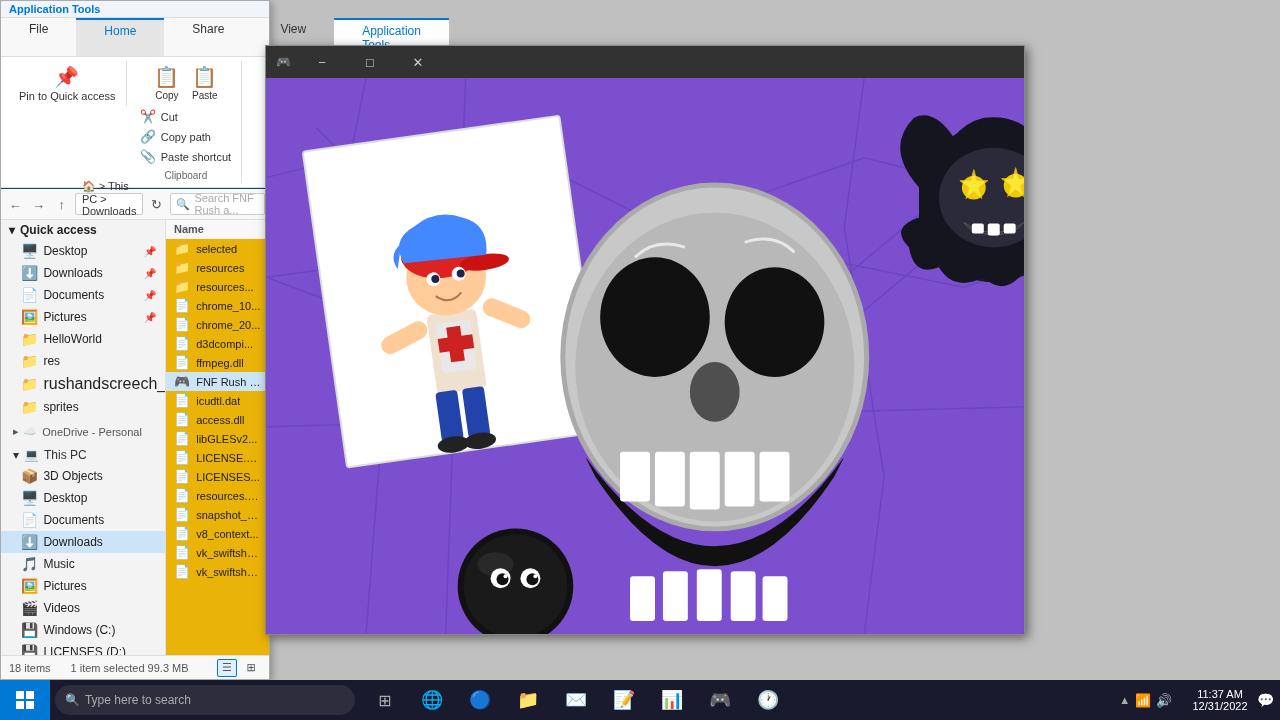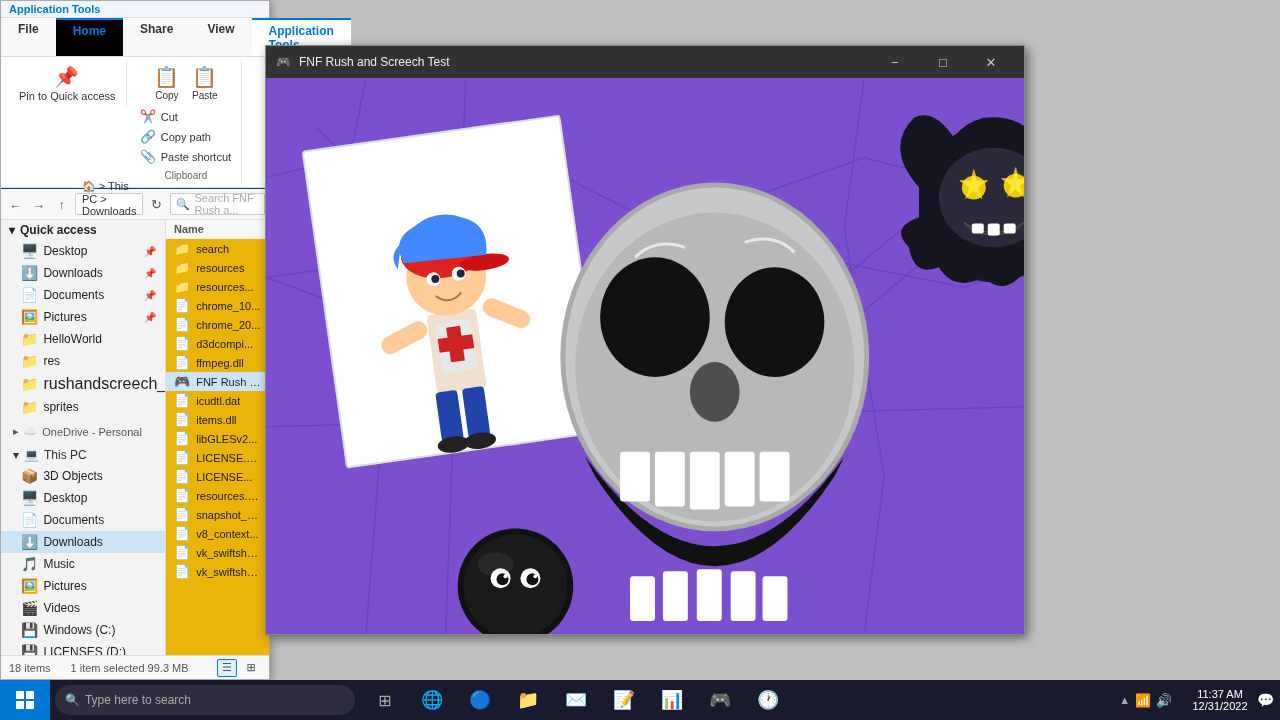--- a/index.html
+++ b/index.html
@@ -14,22 +14,22 @@
     .taskbar-right { margin-left: auto; display: flex; align-items: center; padding-right: 5px; color: white; font-size: 11px; }
     .taskbar-right .time { text-align: center; padding: 0 10px; }
     .sys-icons { display: flex; align-items: center; gap: 5px; padding: 0 10px; }
 
     
     .explorer { position: absolute; top: 0; left: 0; width: 270px; height: 680px; background: #fff; display: flex; flex-direction: column; border: 1px solid #aaa; box-shadow: 2px 2px 8px rgba(0,0,0,0.3); z-index: 10; }
 
     
     .ribbon { background: #f0f0f0; border-bottom: 1px solid #0c4a6e; }
     .ribbon-tabs { display: flex; background: #f8f8f8; border-bottom: 1px solid #ddd; }
-    .ribbon-tab { padding: 4px 17px; font-size: 12px; cursor: pointer; color: #333; font-weight: bold; }
-    .ribbon-tab.active { background: #000000; border-top: 2px solid #0078d4; color: #0078d4; }
+    .ribbon-tab { padding: 4px 28px; font-size: 12px; cursor: pointer; color: #333; }
+    .ribbon-tab.active { background: #e5e5e5; border-top: 2px solid #0078d4; color: #0078d4; }
     .ribbon-tab.active-manage { background: white; border-top: 2px solid #0078d4; }
     .ribbon-content { display: flex; align-items: flex-start; padding: 4px 8px; gap: 4px; background: white; border-bottom: 1px solid #ddd; }
     .ribbon-group { display: flex; flex-direction: column; align-items: center; padding: 2px 6px; border-right: 1px solid #e0e0e0; }
     .ribbon-group-items { display: flex; gap: 2px; }
     .ribbon-group-label { font-size: 10px; color: #666; margin-top: 2px; }
     .ribbon-btn { display: flex; flex-direction: column; align-items: center; padding: 2px 4px; cursor: pointer; border-radius: 2px; min-width: 36px; }
     .ribbon-btn .btn-icon { font-size: 20px; color: #555; }
     .ribbon-btn .btn-label { font-size: 10px; color: #333; margin-top: 1px; }
     .ribbon-btn-small { display: flex; align-items: center; gap: 4px; padding: 2px 4px; cursor: pointer; border-radius: 2px; font-size: 11px; color: #333; }
     .ribbon-btn-small .s-icon { font-size: 13px; color: #555; }
@@ -239,21 +239,21 @@
         <span>LICENSES (D:)</span>
       </div>
     </div>
 
     <div class="file-list">
       <div class="file-list-header">
         <span>Name</span>
       </div>
       <div class="file-item">
         <span class="file-icon">📁</span>
-        <span class="file-name">search</span>
+        <span class="file-name">selected</span>
       </div>
       <div class="file-item">
         <span class="file-icon">📁</span>
         <span class="file-name">resources</span>
       </div>
       <div class="file-item">
         <span class="file-icon">📁</span>
         <span class="file-name">resources...</span>
       </div>
       <div class="file-item">
@@ -275,33 +275,33 @@
       <div class="file-item selected">
         <span class="file-icon">🎮</span>
         <span class="file-name">FNF Rush a...</span>
       </div>
       <div class="file-item">
         <span class="file-icon">📄</span>
         <span class="file-name">icudtl.dat</span>
       </div>
       <div class="file-item">
         <span class="file-icon">📄</span>
-        <span class="file-name">items.dll</span>
+        <span class="file-name">access.dll</span>
       </div>
       <div class="file-item">
         <span class="file-icon">📄</span>
         <span class="file-name">libGLESv2...</span>
       </div>
       <div class="file-item">
         <span class="file-icon">📄</span>
         <span class="file-name">LICENSE.e...</span>
       </div>
       <div class="file-item">
         <span class="file-icon">📄</span>
-        <span class="file-name">LICENSE...</span>
+        <span class="file-name">LICENSES...</span>
       </div>
       <div class="file-item">
         <span class="file-icon">📄</span>
         <span class="file-name">resources.p...</span>
       </div>
       <div class="file-item">
         <span class="file-icon">📄</span>
         <span class="file-name">snapshot_b...</span>
       </div>
       <div class="file-item">
@@ -325,21 +325,20 @@
     <div class="status-right">
       <div class="view-btn active">☰</div>
       <div class="view-btn">⊞</div>
     </div>
   </div>
 </div>
 
 <div class="preview-window">
   <div class="preview-titlebar">
     <span>🎮</span>
-    <span class="preview-title">FNF Rush and Screech Test</span>
     <div class="preview-winctrls">
       <div class="preview-wctrl">−</div>
       <div class="preview-wctrl">□</div>
       <div class="preview-wctrl close">✕</div>
     </div>
   </div>
   <div class="preview-content">
     
     <svg class="preview-art" viewBox="0 0 760 558" xmlns="http://www.w3.org/2000/svg">
 

